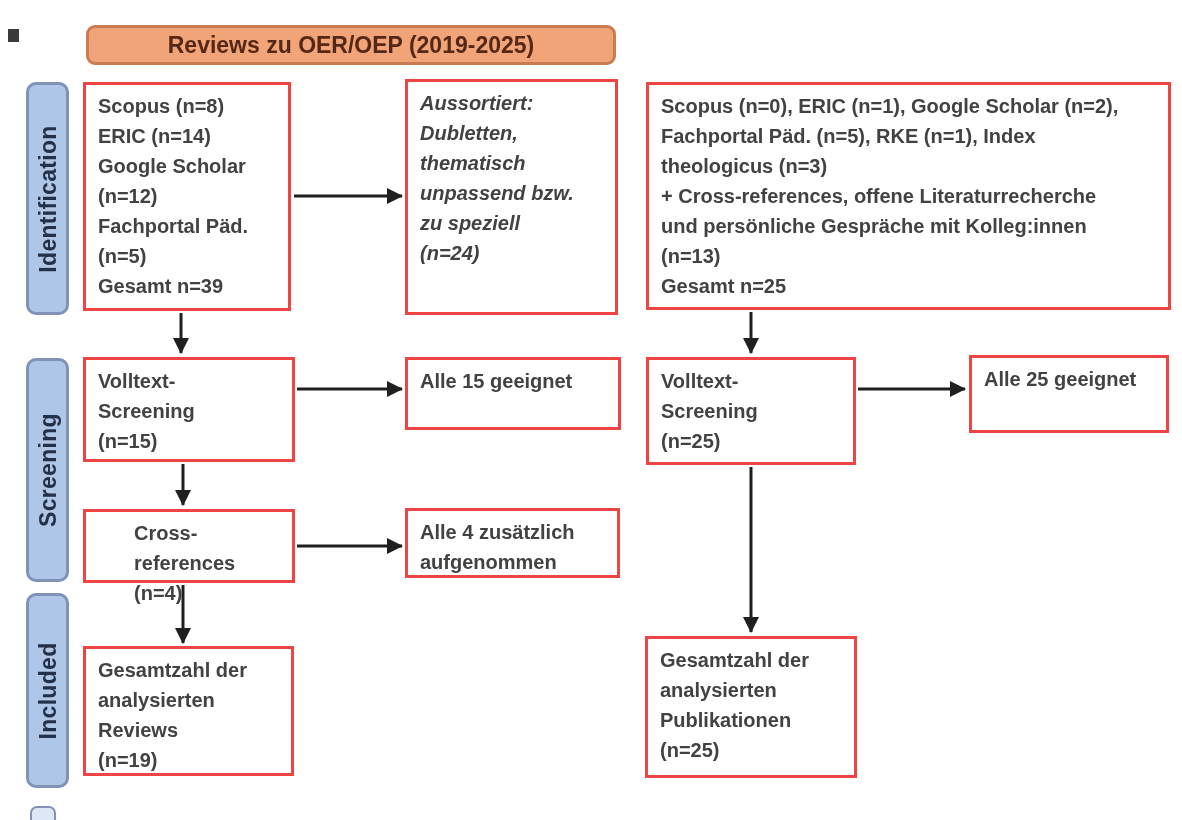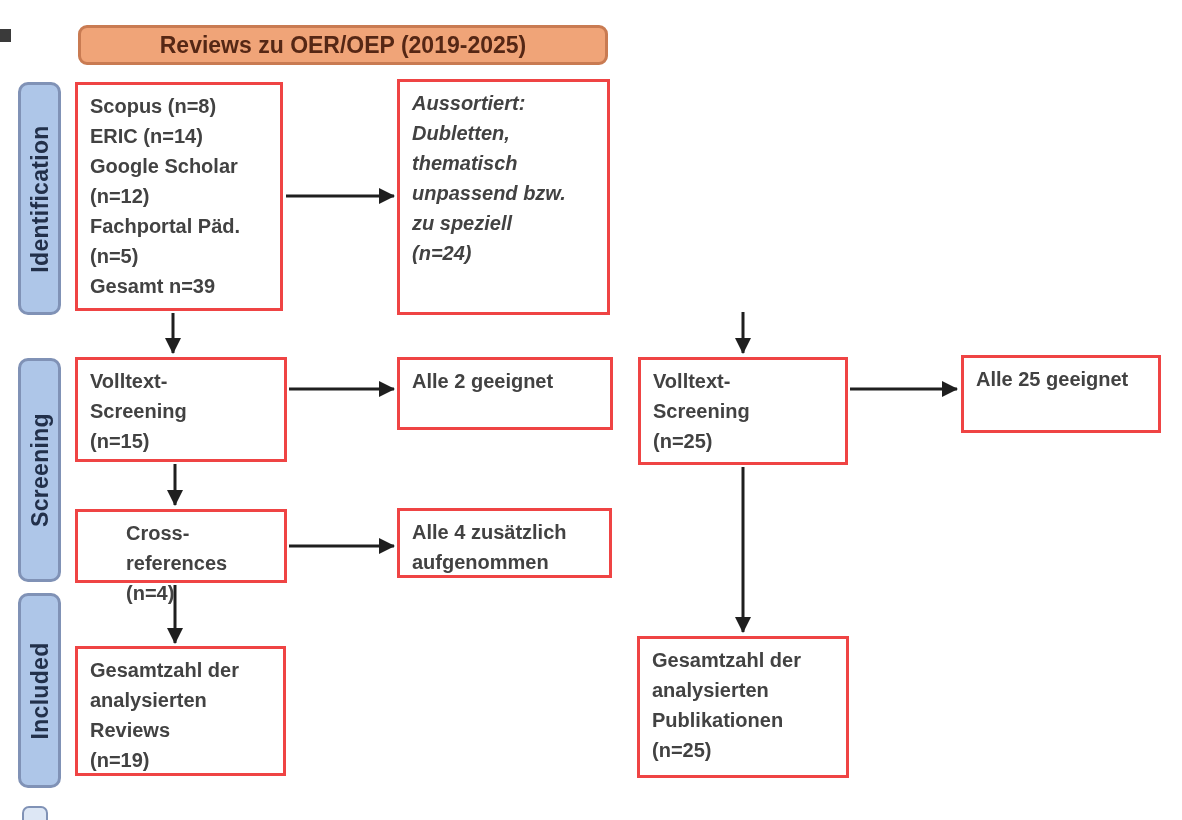--- a/index.html
+++ b/index.html
@@ -2,20 +2,21 @@
 <html><head>
 <meta charset="utf-8">
 <style>
   html,body { margin:0; padding:0; background:#ffffff; }
   .canvas {
     position:relative;
     width:1170px; height:820px;
     background:#ffffff;
     font-family:"Liberation Sans", sans-serif;
     overflow:hidden;
+    margin-left:8px;
   }
   .arrows { position:absolute; left:0; top:0; width:1182px; height:820px; pointer-events:none; }
 
   .hdr {
     position:absolute;
     background:#f0a478;
     border:3px solid #c97b52;
     border-radius:9px;
     color:#552715;
     font-weight:700;
@@ -130,30 +131,37 @@
 Gesamt n=39</div>
   <div class="box" id="box-b">Aussortiert:
 Dubletten,
 thematisch
 unpassend bzw.
 zu speziell
 (n=24)</div>
   <div class="box" id="box-c">Volltext-
 Screening
 (n=15)</div>
-  <div class="box" id="box-d">Alle 2 geeignet</div>
+  <div class="box" id="box-d">Alle 15 geeignet</div>
   <div class="box" id="box-e">Cross-references
 (n=4)</div>
   <div class="box" id="box-f">Alle 4 zusätzlich
 aufgenommen</div>
   <div class="box" id="box-g">Gesamtzahl der
 analysierten
 Reviews
 (n=19)</div>
 
+  <div class="box" id="box-h">Scopus (n=0), ERIC (n=1), Google Scholar (n=2),
+Fachportal Päd. (n=5), RKE (n=1), Index
+theologicus (n=3)
++ Cross-references, offene Literaturrecherche
+und persönliche Gespräche mit Kolleg:innen
+(n=13)
+Gesamt n=25</div>
   <div class="box" id="box-i">Volltext-
 Screening
 (n=25)</div>
   <div class="box" id="box-j">Alle 25 geeignet</div>
   <div class="box" id="box-k">Gesamtzahl der
 analysierten
 Publikationen
 (n=25)</div>
 
   <div class="artifact-square"></div>

